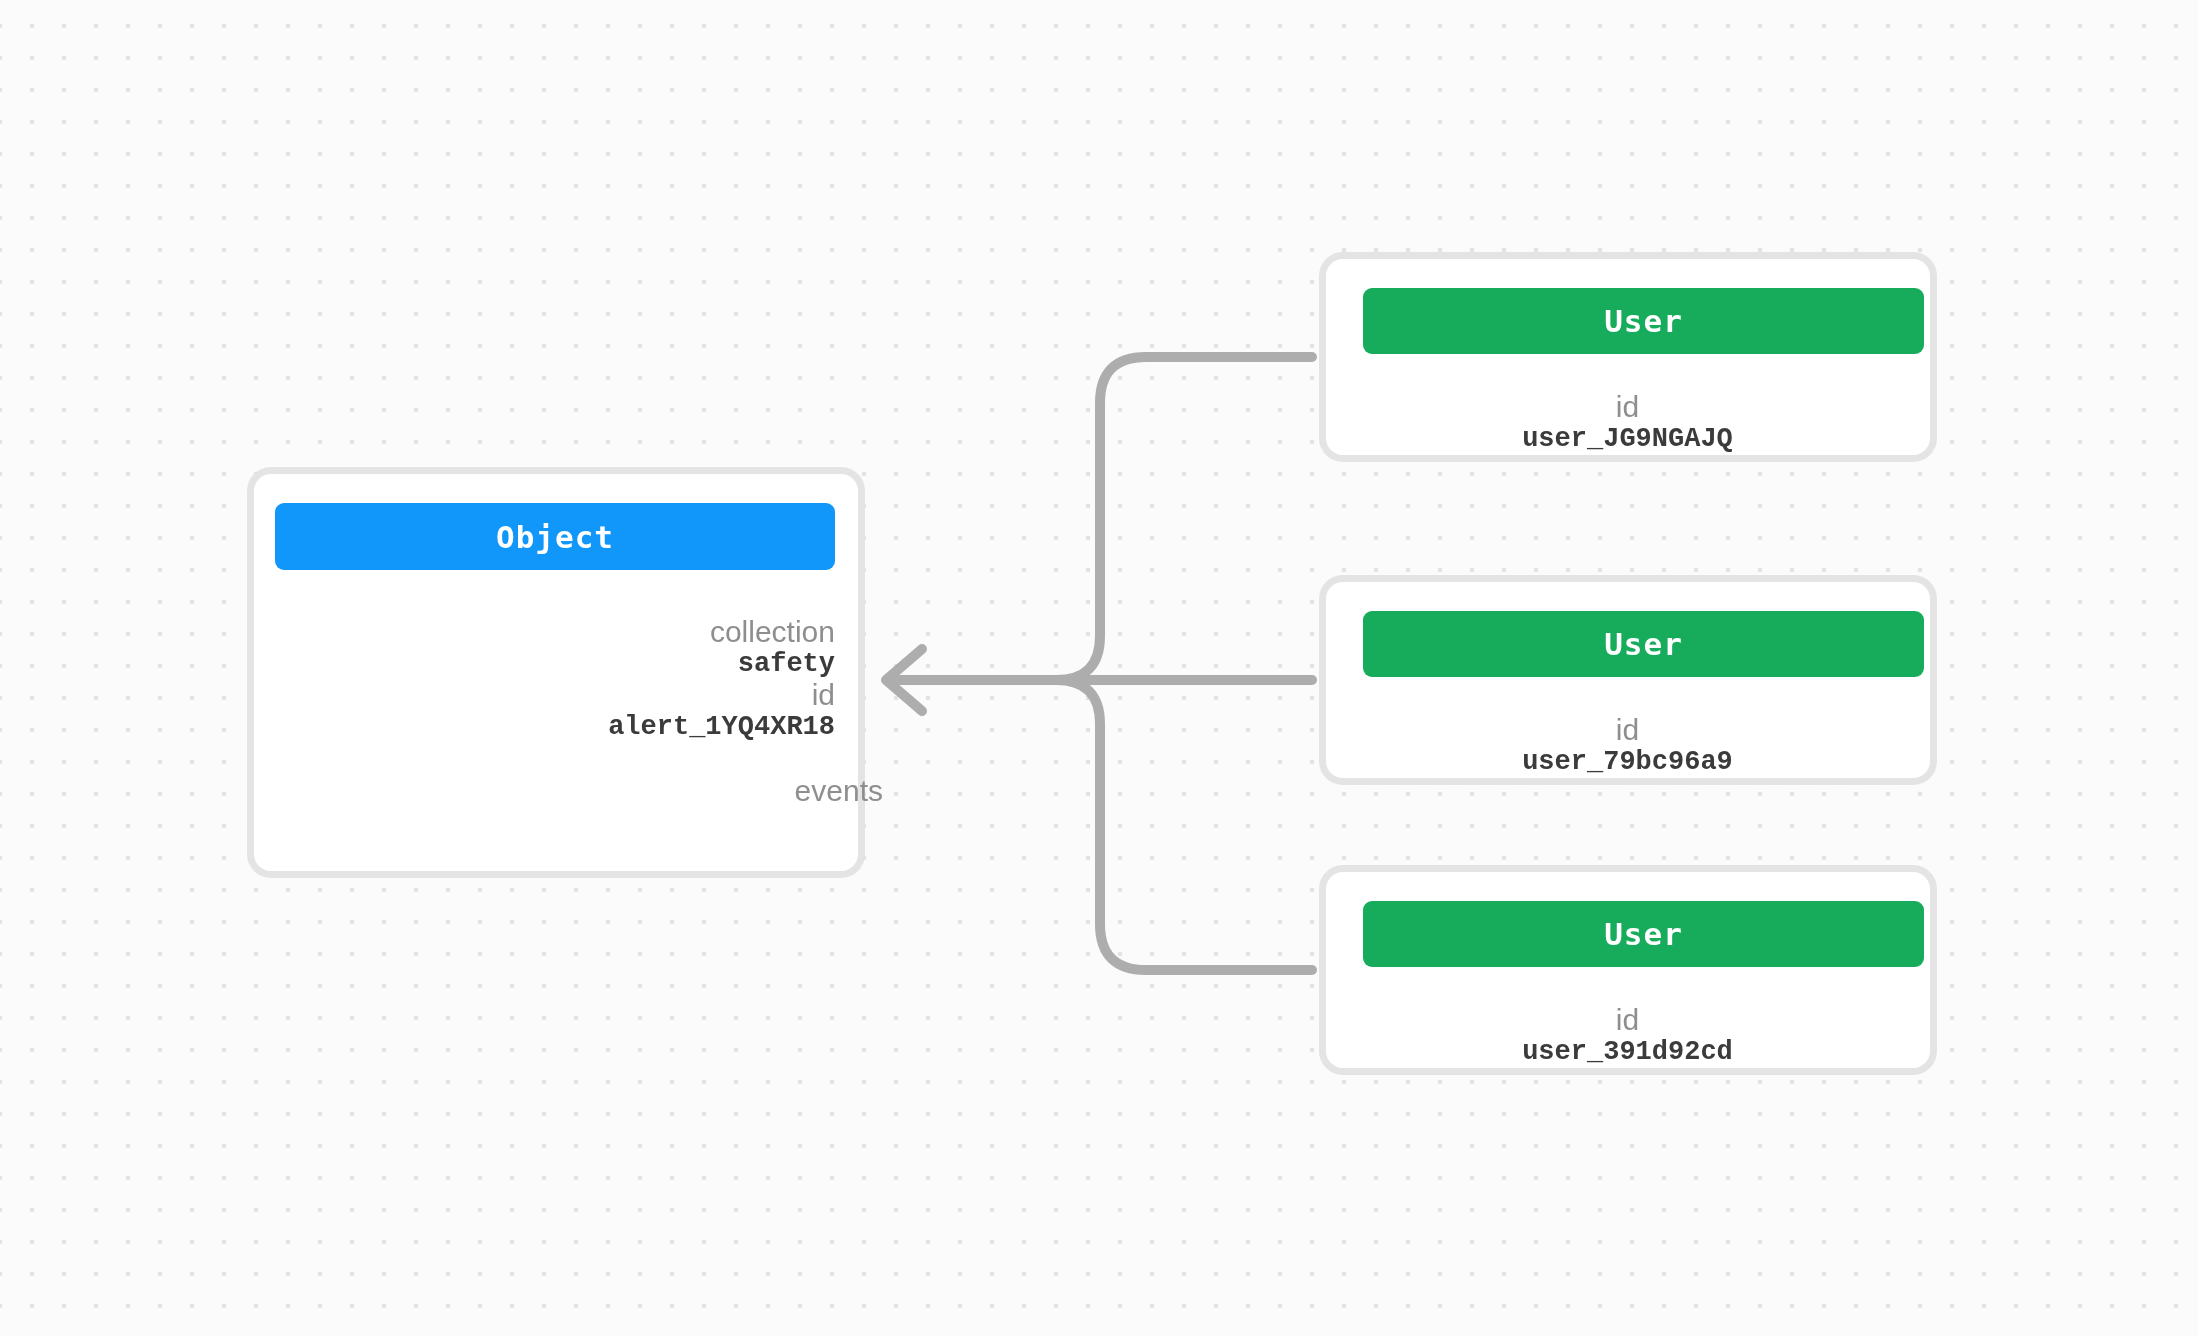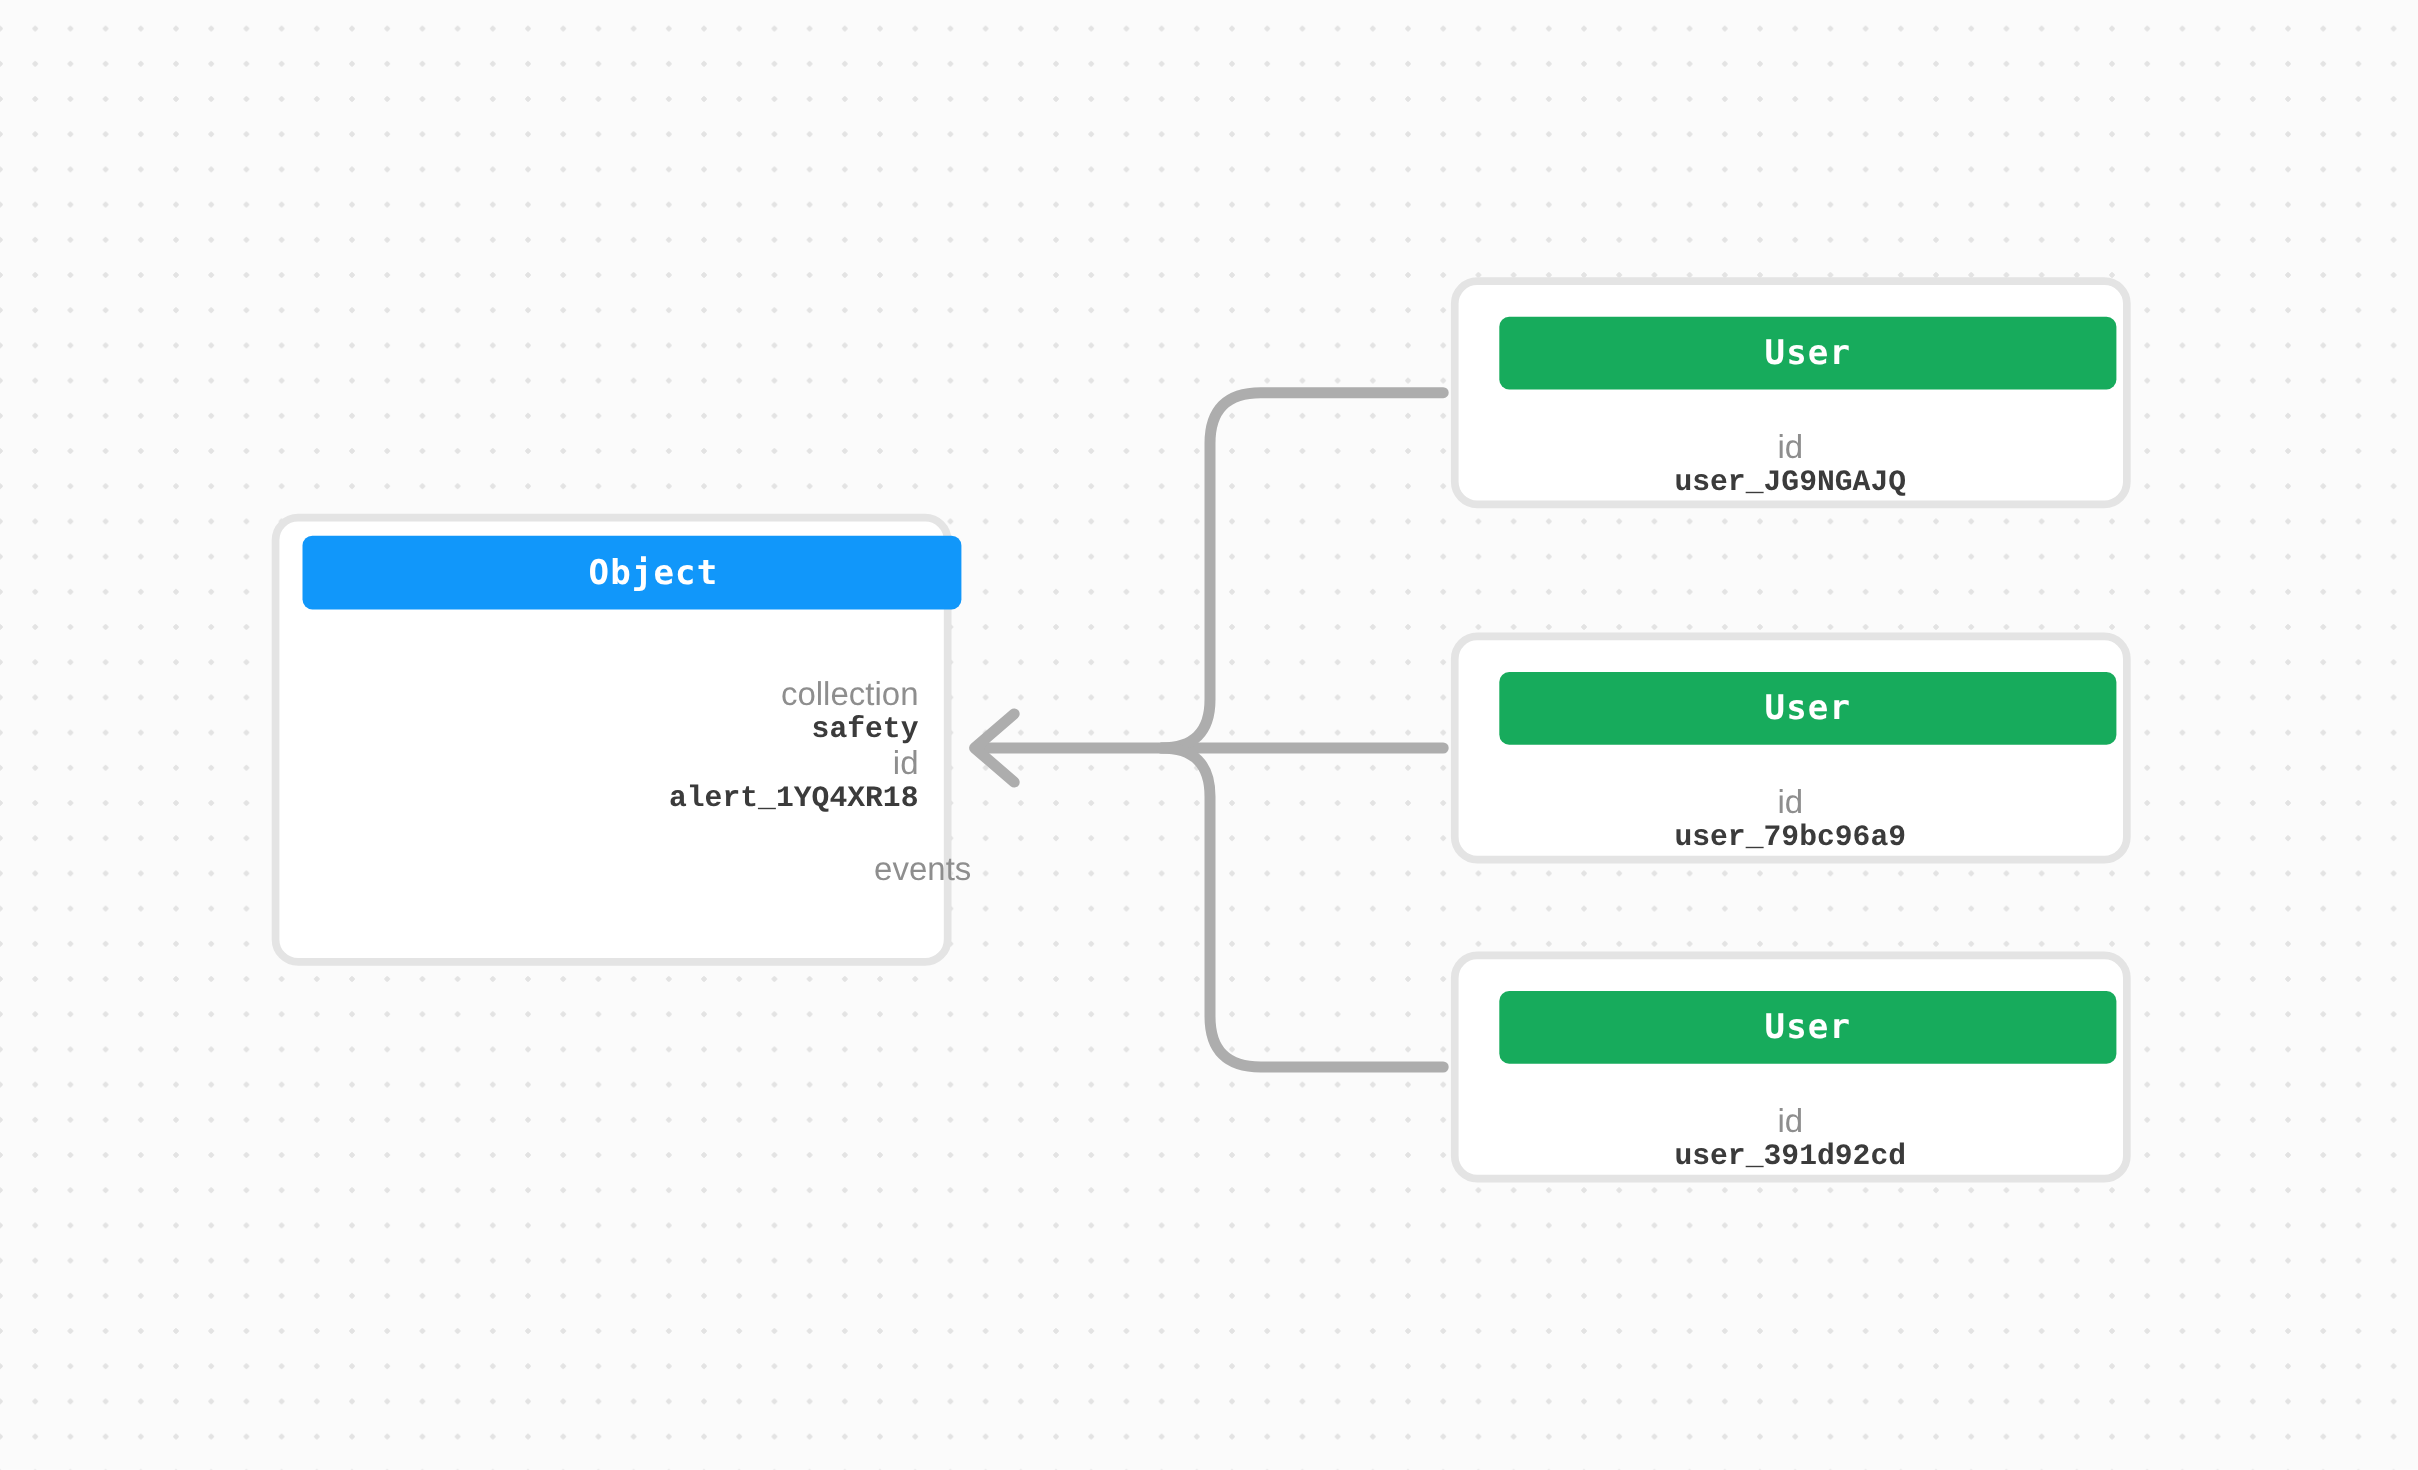--- a/index.html
+++ b/index.html
@@ -69,21 +69,21 @@
   .field-row .value {
     font-family: Liberation Mono, monospace;
     font-size: 27px;
     font-weight: 600;
     color: var(--value, #3B3B3B);
     white-space: nowrap;
   }
 
   
   .object-card { left: 247px; top: 467px; width: 618px; height: 411px; }
-  .object-card .card-header { left: 21px; top: 13px; width: 560px; height: 67px; padding-left: 39px; }
+  .object-card .card-header { left: 21px; top: 29px; width: 560px; height: 67px; }
   .object-card .field-row   { left: 21px; width: 560px; align-items: flex-end; }
   .object-card .row-0 { top: 141px; }
   .object-card .row-1 { top: 204px; }
   .object-card .row-2 { top: 252px; }
   .object-card .row-3 { top: 300px; margin-left: 48px; }
 
   
   .user-card { left: 1319px; width: 618px; height: 210px; }
   .user-card-0 { top: 252px; }
   .user-card-1 { top: 575px; }

